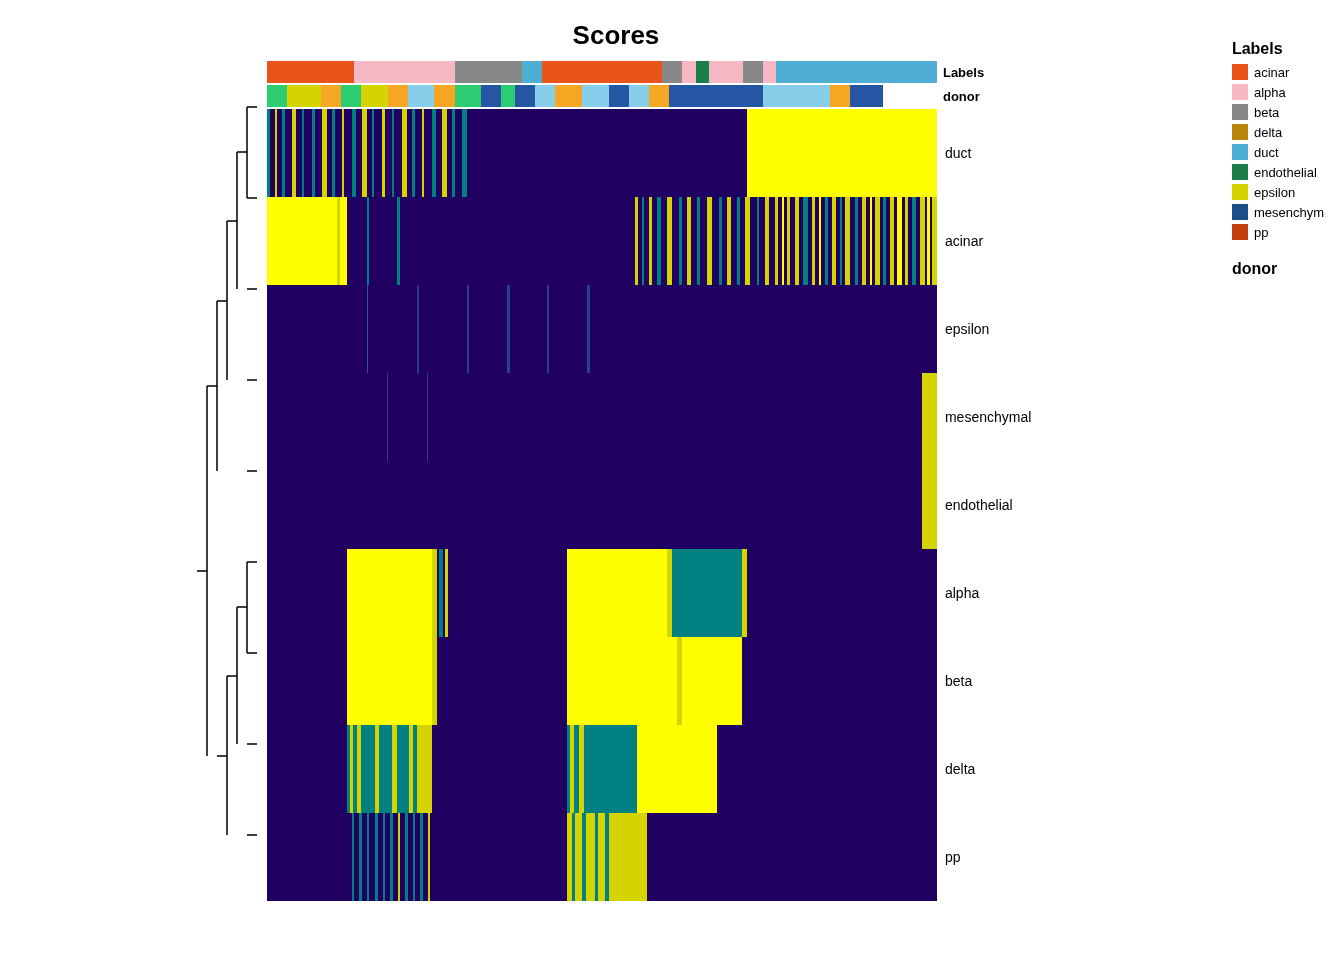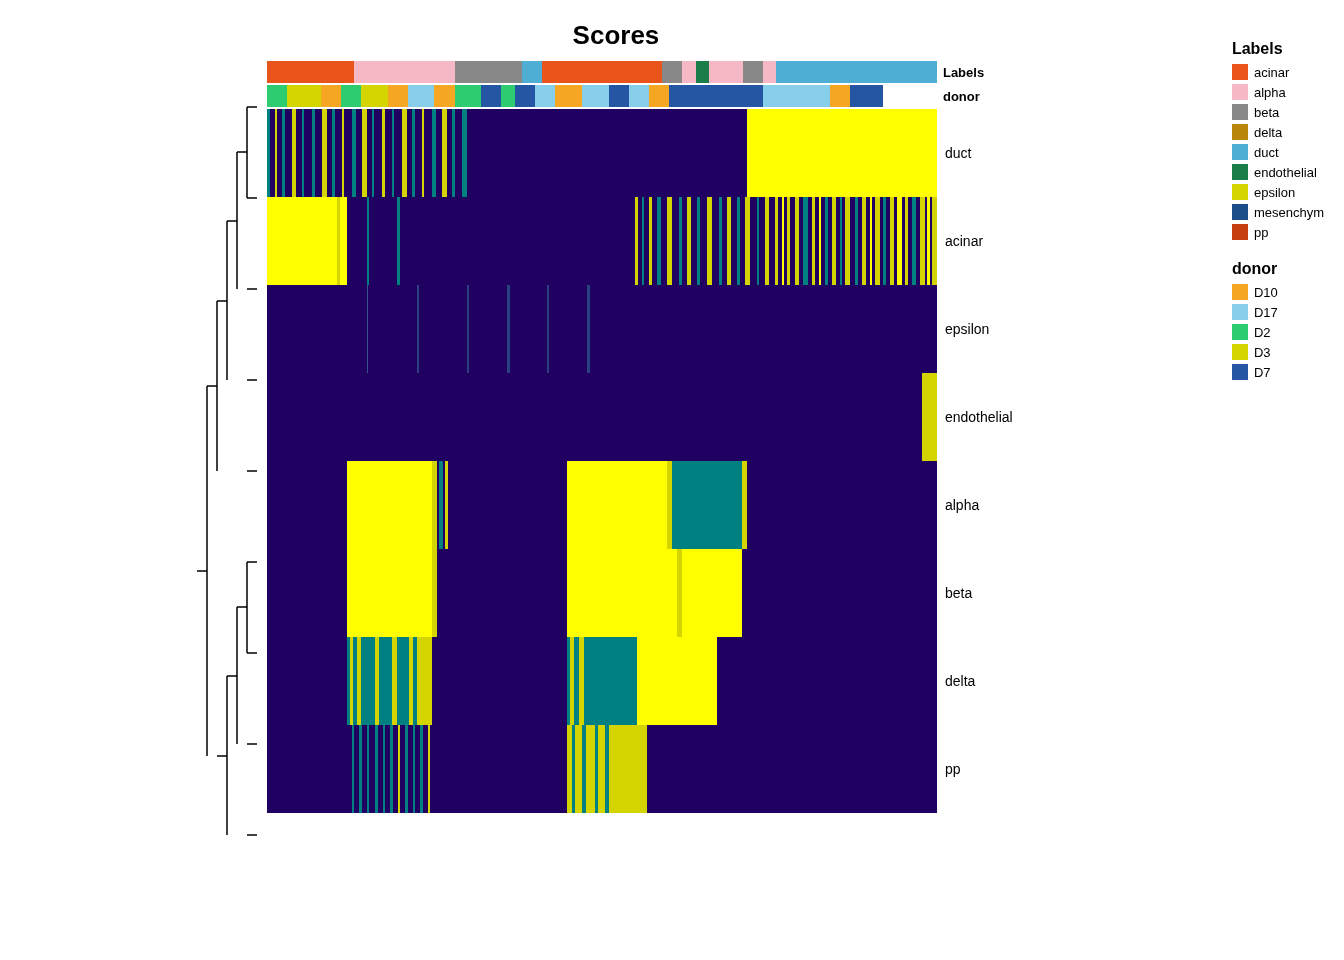--- a/index.html
+++ b/index.html
@@ -325,20 +325,33 @@
               <rect x="240" y="0" width="3" height="88" fill="#2a4080"></rect>
               <rect x="280" y="0" width="2" height="88" fill="#2a4080"></rect>
               <rect x="320" y="0" width="3" height="88" fill="#2a4080"></rect>
               <rect x="150" y="0" width="2" height="88" fill="#2a4080"></rect>
               <rect x="100" y="0" width="1" height="88" fill="#3a5090"></rect>
             </svg>
           </div>
           <div class="row-label">epsilon</div>
         </div>
 
+        <div class="heatmap-row">
+          <div class="heatmap-cells" style="height:88px;">
+            <svg width="670" height="88">
+              <rect x="0" y="0" width="670" height="88" fill="#200060"></rect>
+
+              <rect x="655" y="0" width="15" height="88" fill="#d4d400"></rect>
+
+              <rect x="120" y="0" width="1" height="88" fill="#3a4070"></rect>
+              <rect x="160" y="0" width="1" height="88" fill="#3a4070"></rect>
+            </svg>
+          </div>
+          <div class="row-label">mesenchymal</div>
+        </div>
 
         <div class="heatmap-row">
           <div class="heatmap-cells" style="height:88px;">
             <svg width="670" height="88">
               <rect x="0" y="0" width="670" height="88" fill="#200060"></rect>
 
               <rect x="655" y="0" width="15" height="88" fill="#d4d400"></rect>
             </svg>
           </div>
           <div class="row-label">endothelial</div>
@@ -476,37 +489,15 @@
       <div class="legend-color" style="background:#1c4f8a;"></div>
       <span class="legend-text">mesenchym</span>
     </div>
           <div class="legend-item">
       <div class="legend-color" style="background:#c44010;"></div>
       <span class="legend-text">pp</span>
     </div>
         </div>
       <div class="legend-divider"></div>
       <div class="legend-title">donor</div>
-      <div id="donor-legend-items">
-          <div class="legend-item">
-      <div class="legend-color" style="background:#f5a623;"></div>
-      <span class="legend-text">D10</span>
-    </div>
-          <div class="legend-item">
-      <div class="legend-color" style="background:#87ceeb;"></div>
-      <span class="legend-text">D17</span>
-    </div>
-          <div class="legend-item">
-      <div class="legend-color" style="background:#2ecc71;"></div>
-      <span class="legend-text">D2</span>
-    </div>
-          <div class="legend-item">
-      <div class="legend-color" style="background:#d4d400;"></div>
-      <span class="legend-text">D3</span>
-    </div>
-          <div class="legend-item">
-      <div class="legend-color" style="background:#2456a4;"></div>
-      <span class="legend-text">D7</span>
-    </div>
-        </div>
     </div>
   </div>
 </div>
 
 </body></html>

